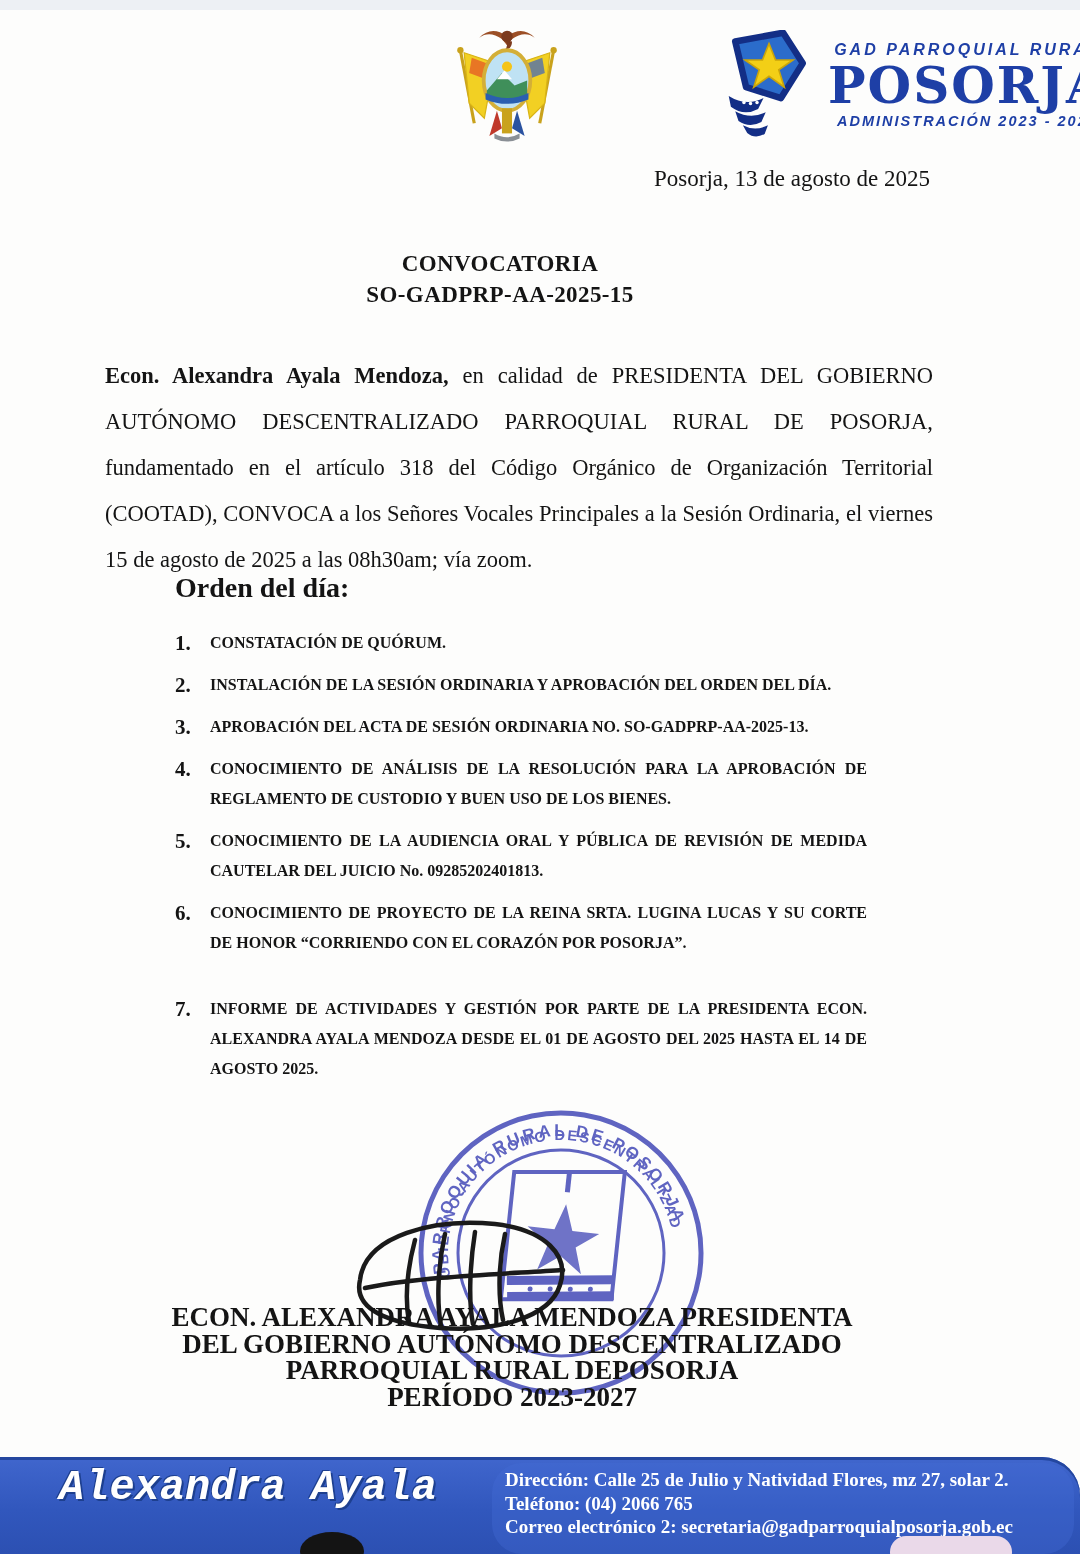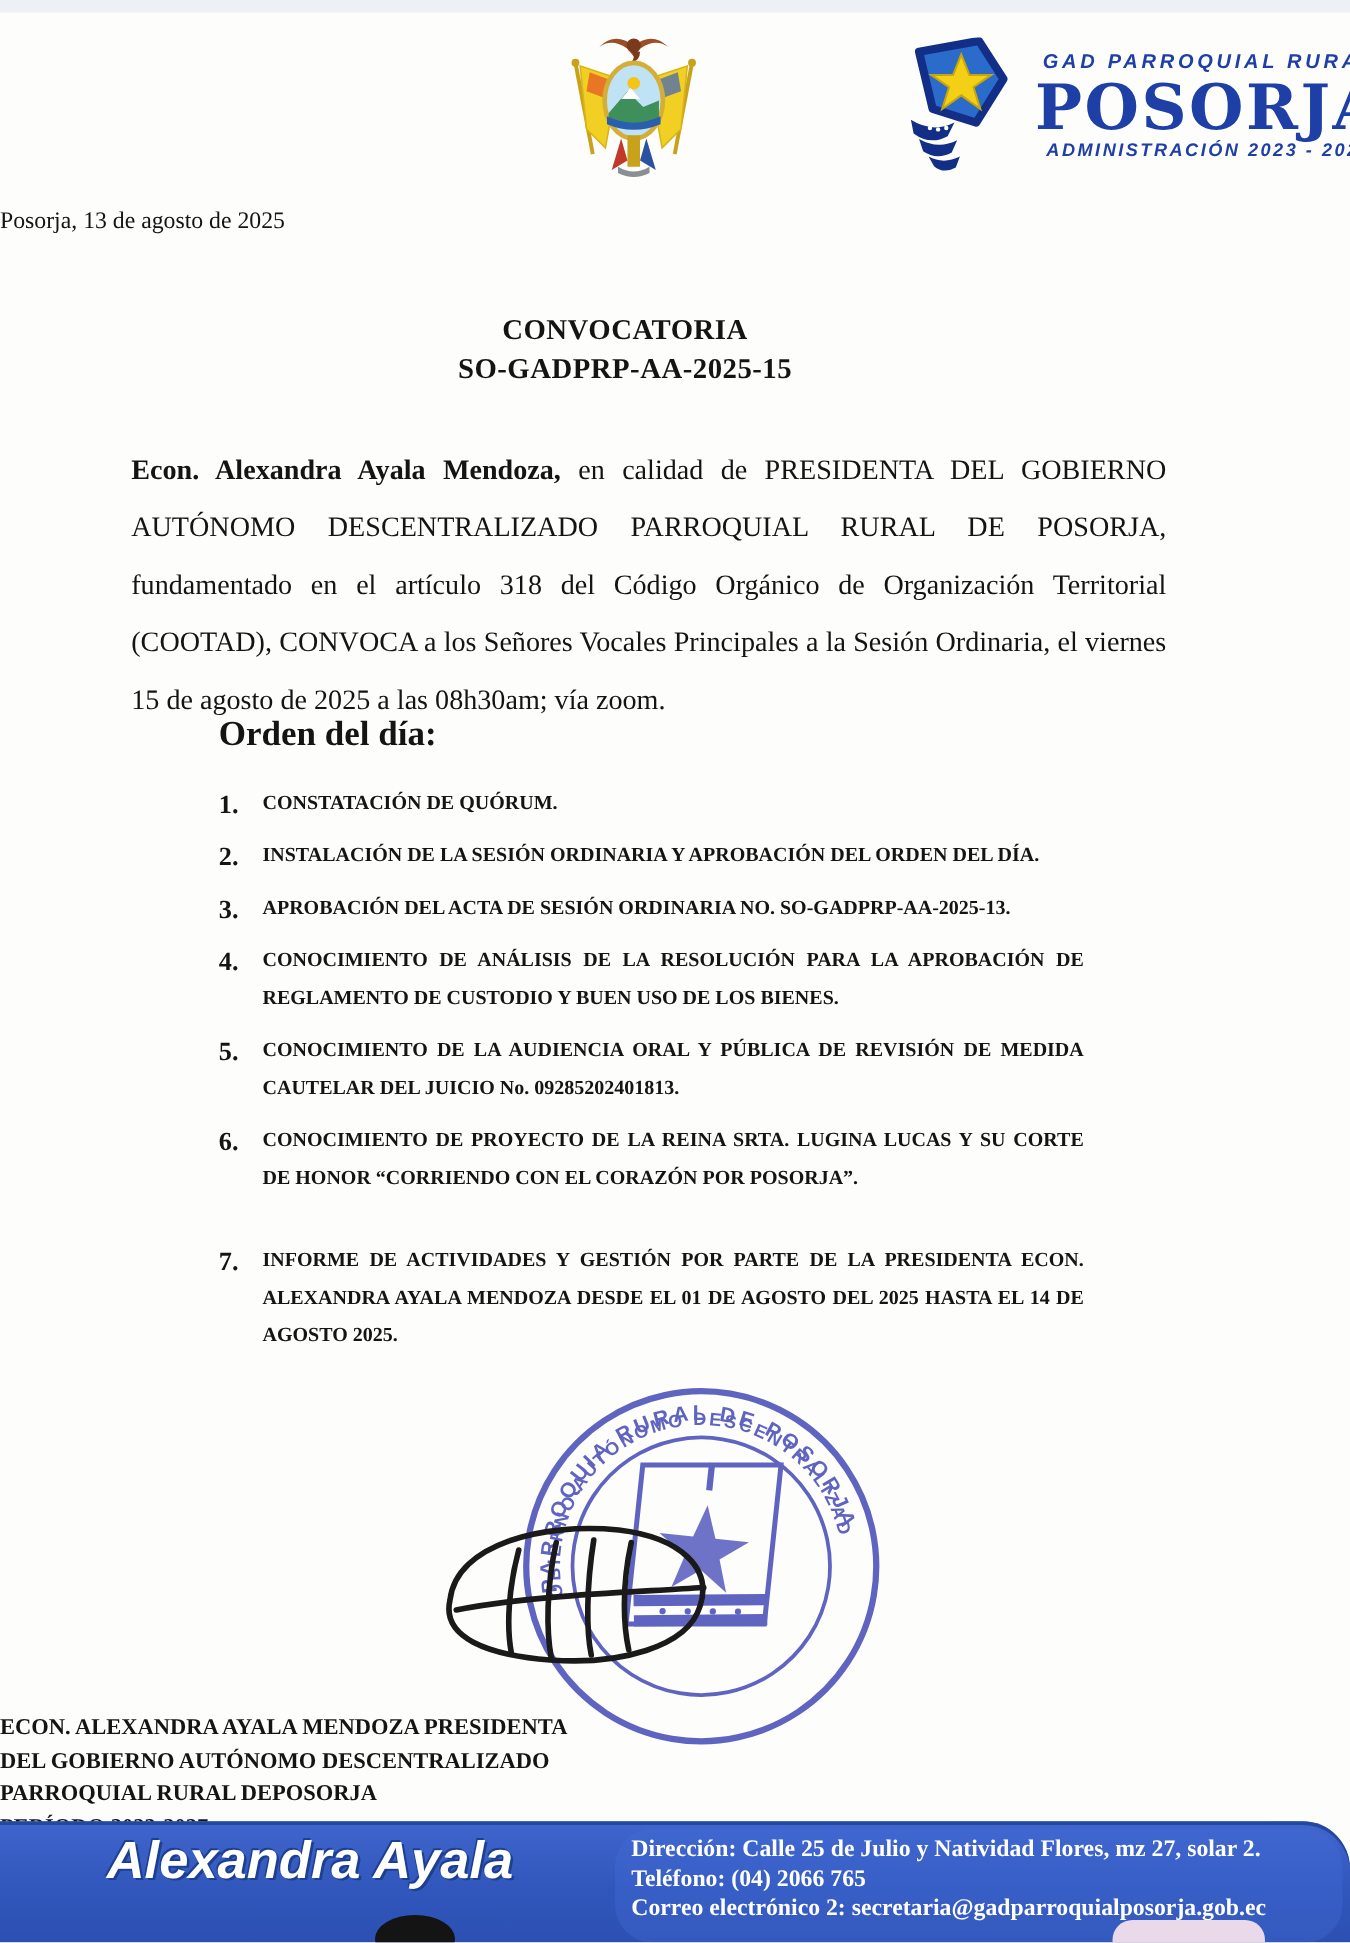--- a/index.html
+++ b/index.html
@@ -13,46 +13,46 @@
   .logo-shield{width:98px;height:110px;}
   .logo-text{display:flex;flex-direction:column;align-items:center;}
   .logo-type{font-family:"Liberation Sans",sans-serif;font-weight:bold;font-style:italic;
              font-size:16px;letter-spacing:3px;color:#1e3fa6;white-space:nowrap;}
   .logo-name{font-family:"DejaVu Serif",serif;font-weight:bold;font-size:50px;line-height:54px;
              letter-spacing:2px;color:#1e3fa6;white-space:nowrap;}
   .logo-admin{font-family:"Liberation Sans",sans-serif;font-weight:bold;font-style:italic;
               font-size:14.5px;letter-spacing:2px;color:#1e3fa6;white-space:nowrap;}
 
   
-  .date-line{position:absolute;top:166px;left:0;width:930px;text-align:left;font-size:19px;}
+  .date-line{position:absolute;top:166px;left:0;width:930px;text-align:right;font-size:23px;}
   .title-block{position:absolute;top:248px;left:0;width:1000px;text-align:center;
                font-weight:bold;font-size:23px;line-height:31px;letter-spacing:0.4px;}
   .body-par{position:absolute;top:330px;left:105px;width:828px;font-size:22.5px;line-height:2.05;
             text-align:justify;}
   .body-par b{font-weight:bold;}
   .agenda-head{position:absolute;top:572px;left:175px;font-weight:bold;font-size:28px;}
   .agenda{position:absolute;top:628px;left:175px;width:692px;}
   .agenda-item{display:flex;margin-bottom:12px;}
   .agenda-item.extra-gap{margin-top:36px;}
   .agenda-num{flex:0 0 35px;font-weight:bold;font-size:21px;line-height:30px;}
   .agenda-text{flex:1;font-weight:bold;font-size:16px;line-height:30px;text-align:justify;}
 
   
   .stamp{position:absolute;left:404px;top:1096px;width:314px;height:314px;opacity:0.82;
          transform:rotate(-12deg);}
   .scribble{position:absolute;left:345px;top:1210px;width:232px;height:132px;}
-  .sig-block{position:absolute;top:1368px;left:0;width:1024px;text-align:left;
-             font-weight:bold;font-size:18px;line-height:26.5px;}
+  .sig-block{position:absolute;top:1304px;left:0;width:1024px;text-align:center;
+             font-weight:bold;font-size:27px;line-height:26.5px;}
 
   
   .footer{position:absolute;left:0;bottom:0;width:100%;height:97px;
           background:linear-gradient(180deg,#4066cd 0%,#3157bd 55%,#2c50b2 100%);
           border-top-right-radius:38px;box-shadow:inset 0 3px 0 #24479f;}
   .footer-left{position:absolute;left:28px;top:8px;width:440px;text-align:center;}
-  .footer-script{font-family:Liberation Sans, sans-serif;font-style:italic;font-weight:bold;
+  .footer-script{font-family:Liberation Mono, monospace;font-style:italic;font-weight:bold;
                  font-size:42px;line-height:46px;color:#ffffff;
                  text-shadow:2px 2px 0 #1d3f8f, -1px -1px 0 #1d3f8f;}
   .footer-role{font-family:"Liberation Sans",sans-serif;font-size:25px;color:#d4def8;
                text-shadow:1px 1px 0 #27479c;margin-top:1px;}
   .footer-contact{position:absolute;left:505px;top:11px;font-size:19px;font-weight:bold;
                   line-height:23.5px;color:#ffffff;}
   .contact-label{}
   .footer-dot{position:absolute;left:300px;bottom:-16px;width:64px;height:38px;
               background:#141414;border-radius:50%;}
   .footer-pink{position:absolute;left:890px;bottom:-14px;width:122px;height:32px;

